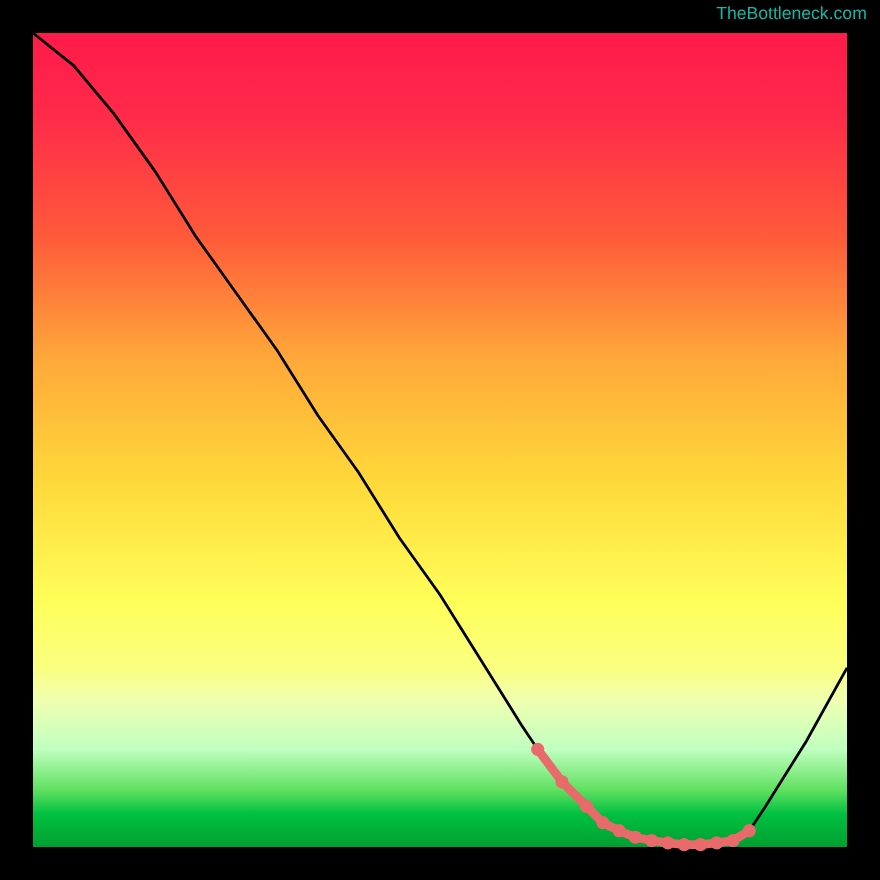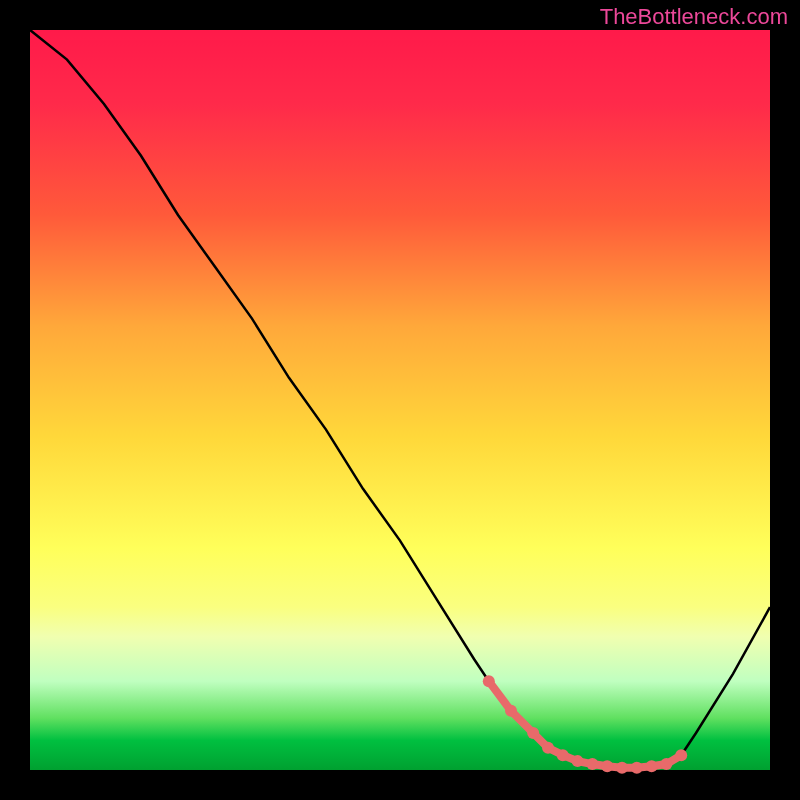--- a/index.html
+++ b/index.html
@@ -8,22 +8,22 @@
     height: 800px;
     background: #000;
     position: relative;
     font-family: Arial, sans-serif;
     overflow: hidden;
   }
   .watermark {
     position: absolute;
     top: 4px;
     right: 12px;
-    color: #ec4899;
-    font-size: 22px;
+    color: #14b8a6;
+    font-size: 16px;
     font-weight: 500;
     z-index: 10;
   }
   .plot-area {
     position: absolute;
     left: 30px;
     top: 30px;
     width: 740px;
     height: 740px;
     background: linear-gradient(to bottom,

